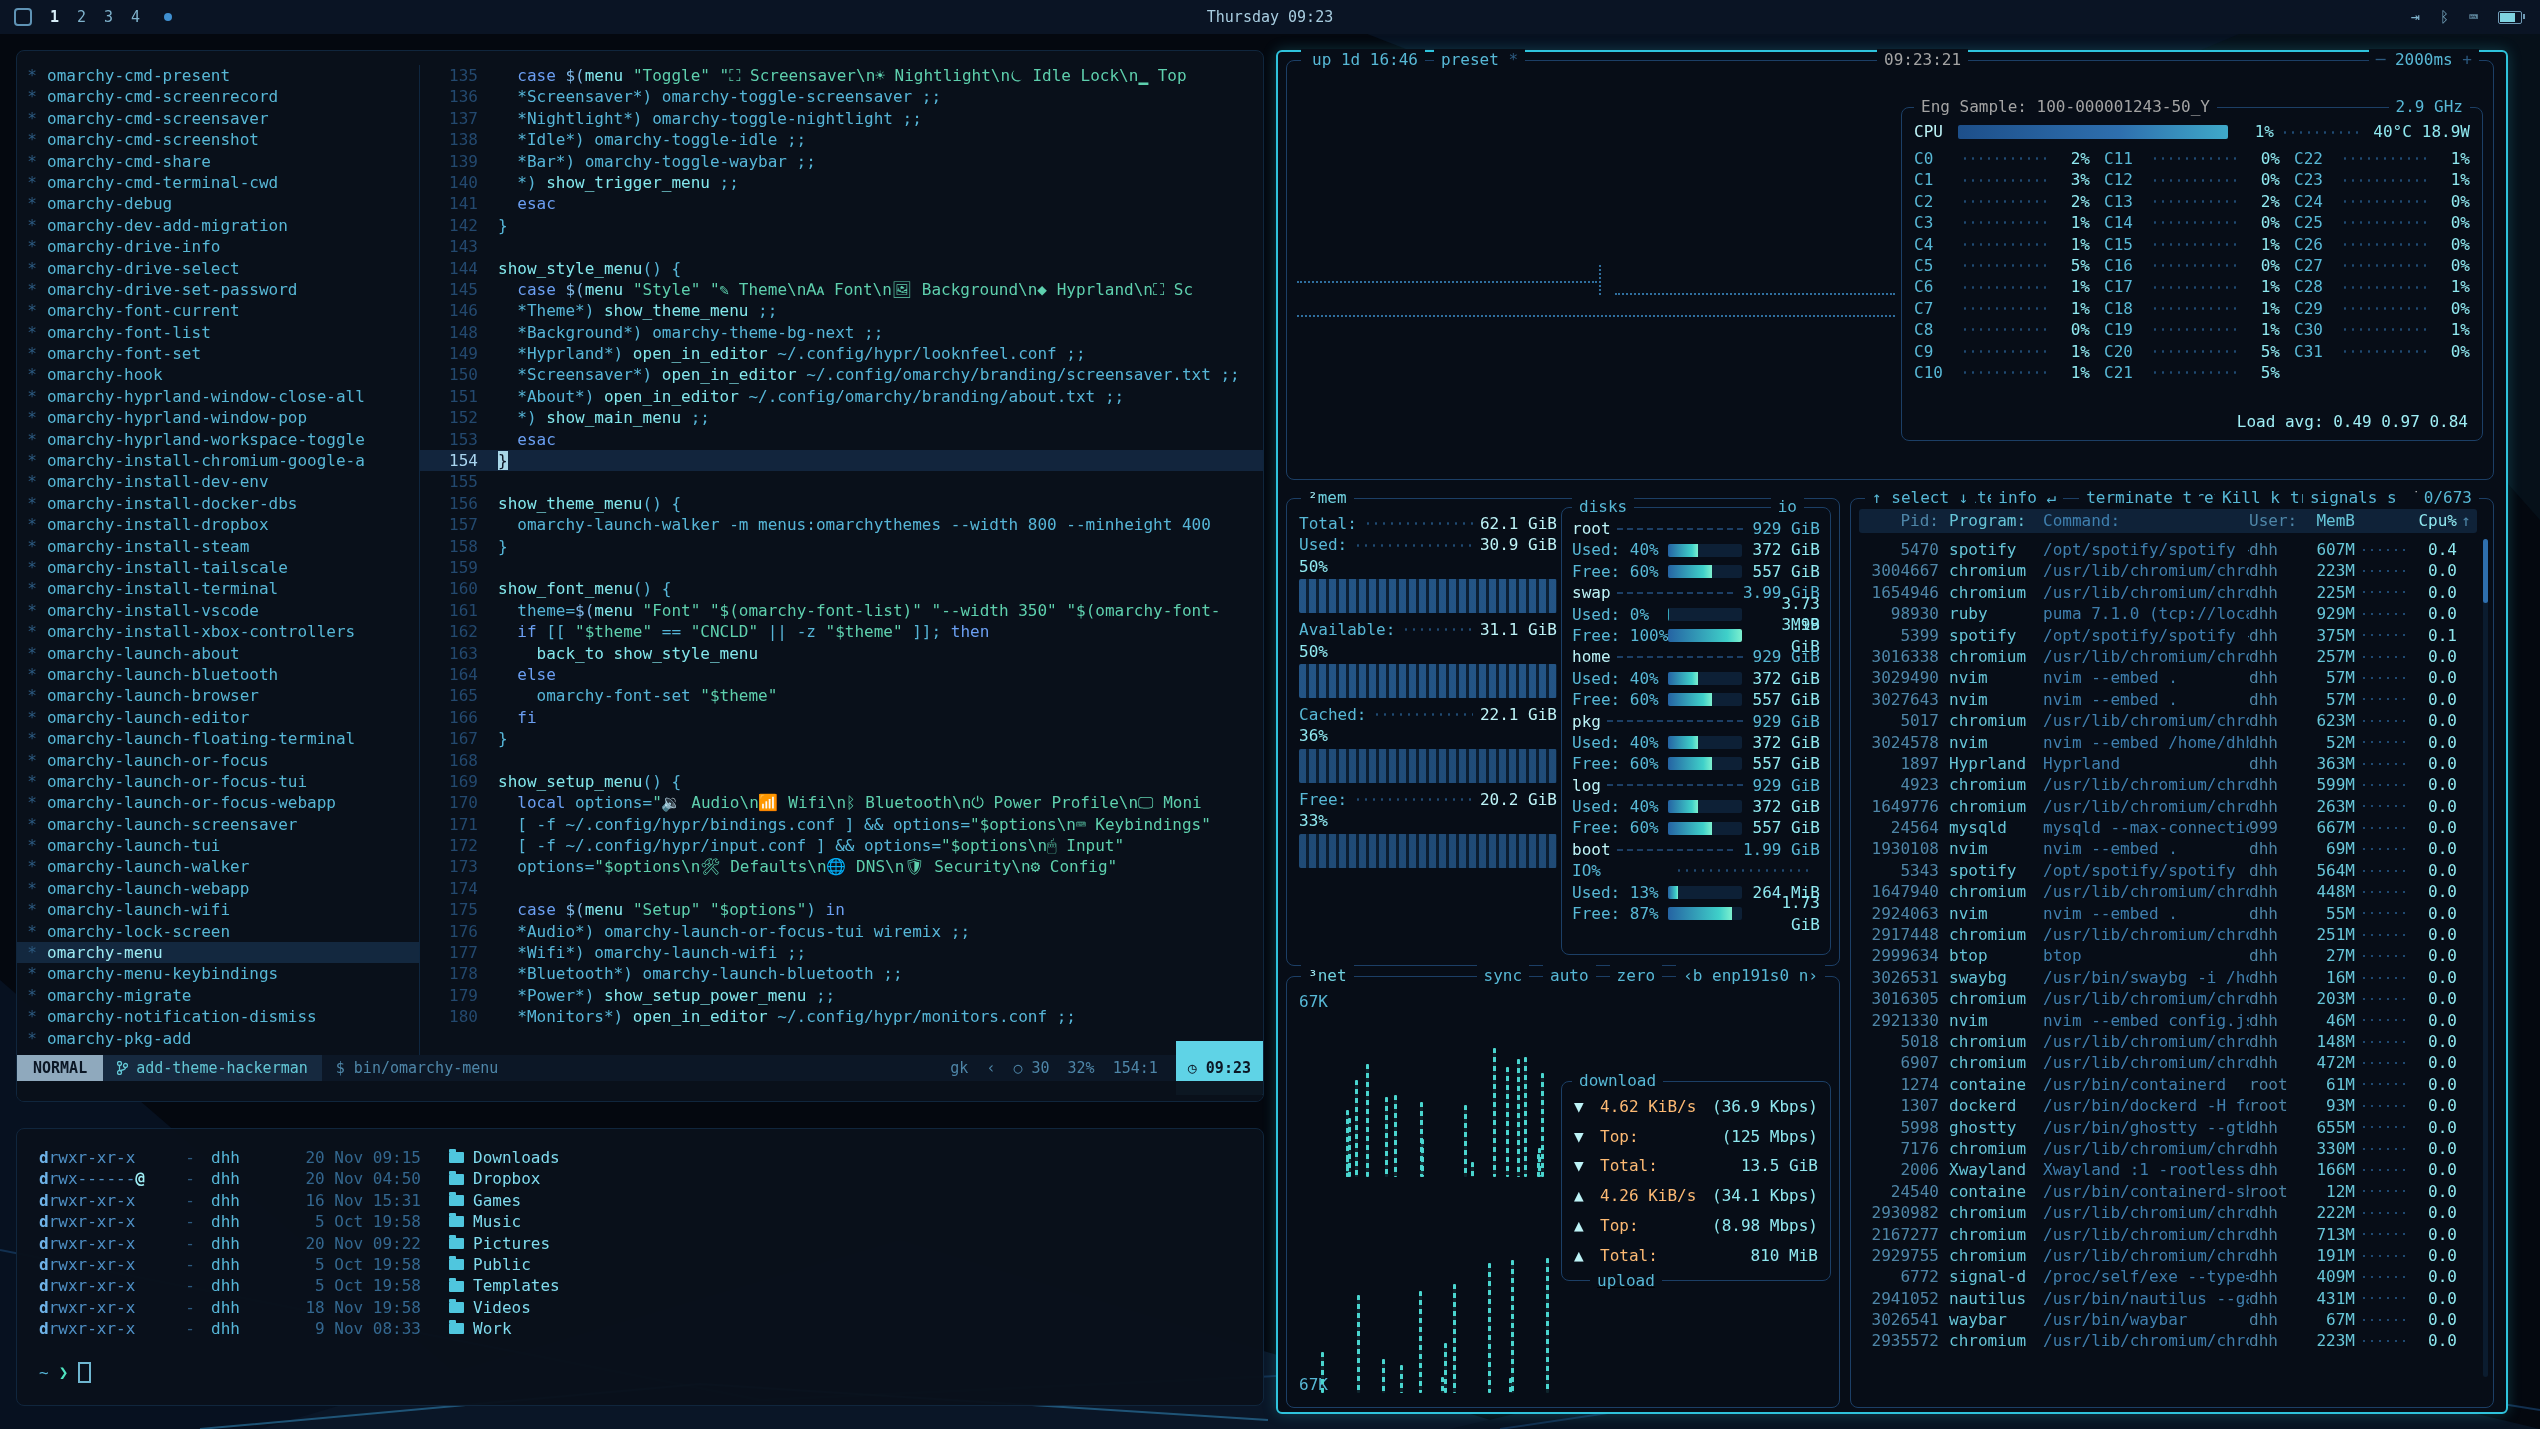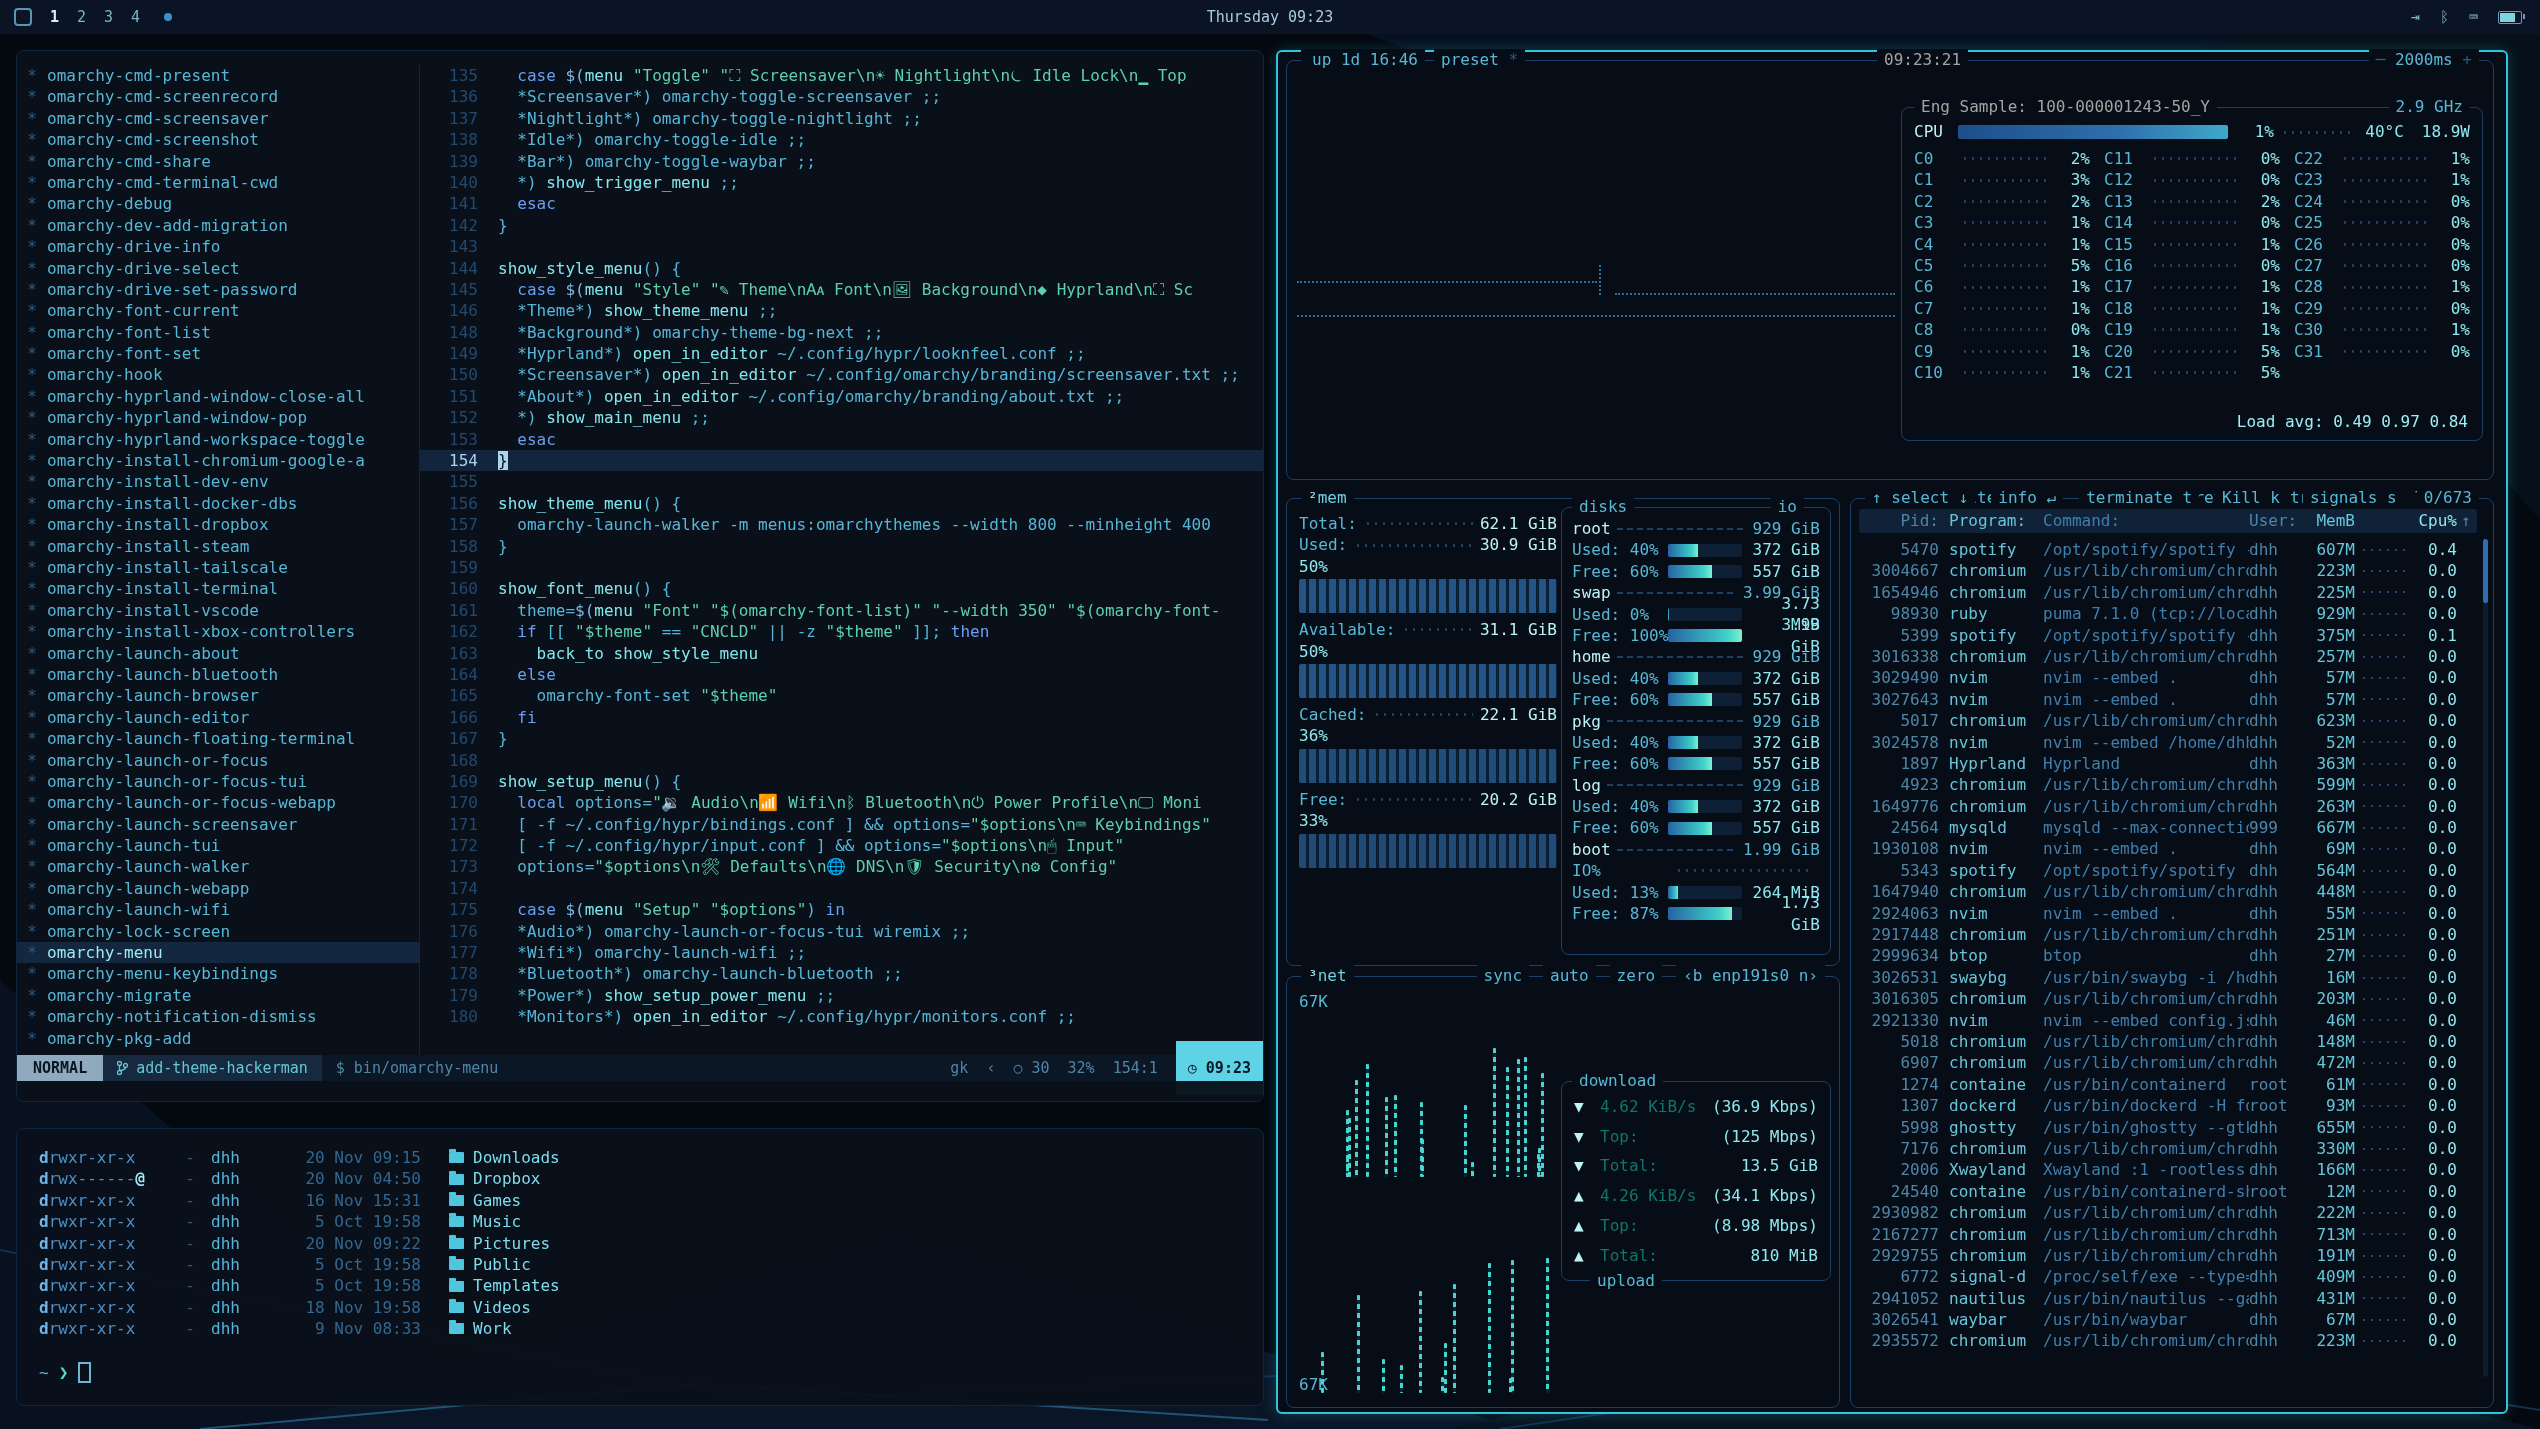--- a/index.html
+++ b/index.html
@@ -94,21 +94,21 @@
   .cline{position:absolute;border-top:2px dotted #2f6f9f;height:0;}
   .ctick{position:absolute;border-left:2px dotted #2f6f9f;width:0;}
   .cpu-sub{position:absolute;right:10px;top:46px;width:580px;height:332px;border:1px solid #1c3f66;border-radius:8px;background:#070d17;}
   .sub-cnt{position:absolute;inset:12px 12px;}
   .cpurow{display:flex;align-items:center;height:24px;}
   .cpulabel{width:44px;color:#bdf3f7;}
   .meter{flex:0 0 270px;height:14px;background:#0d2036;border-radius:2px;overflow:hidden;margin-right:10px;}
   .meter i{display:block;height:100%;width:100%;background:linear-gradient(90deg,#1d4f8a,#2e6fae 60%,#3fa9c9);}
   .upct{width:36px;text-align:right;color:#8fe8f0;}
   .temp{margin-left:8px;color:#8fe8f0;}
-  .watts{margin-left:18px;color:#8fe8f0;}
+  .watts{margin-left:10px;color:#8fe8f0;}
   .cores-grid{display:flex;gap:14px;margin-top:4px;}
   .ccol{flex:1;min-width:0;}
   .corerow{display:flex;align-items:center;height:21.4px;}
   .clab{width:40px;color:#57b8d6;}
   .cpct{width:34px;text-align:right;color:#8fe8f0;}
   .loadavg{position:absolute;right:14px;bottom:8px;color:#9feef5;}
   .uptime{position:absolute;left:18px;bottom:-12px;}
 
   #membox{left:8px;top:446px;width:552px;height:466px;}
   .mem-stats{position:absolute;left:12px;top:14px;width:258px;}
@@ -134,21 +134,21 @@
   #netbox{left:8px;top:924px;width:552px;height:430px;}
   .scale-top{position:absolute;left:12px;top:14px;color:#57b8d6;}
   .scale-bottom{position:absolute;left:12px;bottom:12px;color:#57b8d6;}
   .net-graph{position:absolute;left:8px;top:10px;width:280px;bottom:10px;}
   .nbar{position:absolute;width:3px;border-radius:1px;
     background:repeating-linear-gradient(180deg,#49d5cf 0 5px,rgba(73,213,207,.12) 5px 9px);}
   #dlbox{position:absolute;right:8px;top:104px;width:268px;height:198px;border:1px solid #1c3f66;border-radius:8px;background:#070d17;}
   .dlcnt{position:absolute;inset:14px 12px;display:flex;flex-direction:column;justify-content:space-between;}
   .nrow{display:flex;align-items:center;height:21.4px;}
   .ndir{width:26px;color:#bdf3f7;}
-  .nlab{flex:1;color:#0f766e;}
+  .nlab{flex:1;color:#fdba74;}
   .nval{color:#8fe8f0;}
 
   #procbox{left:572px;top:446px;width:642px;height:908px;}
   .pheader{position:absolute;left:8px;right:16px;top:10px;height:24px;display:flex;align-items:center;
     background:#0f2238;border-radius:3px;padding:0 6px;color:#a9ecf3;}
   .proc-rows{position:absolute;left:8px;right:16px;top:40px;bottom:30px;overflow:hidden;}
   .prow{display:flex;align-items:center;height:21.4px;padding:0 6px;}
   .ppid{flex:0 0 74px;text-align:right;color:#4e86a8;padding-right:10px;}
   .pprog{flex:0 0 94px;color:#66c5d8;overflow:hidden;white-space:nowrap;}
   .pcmd{flex:1;color:#3f7fae;overflow:hidden;white-space:nowrap;}

